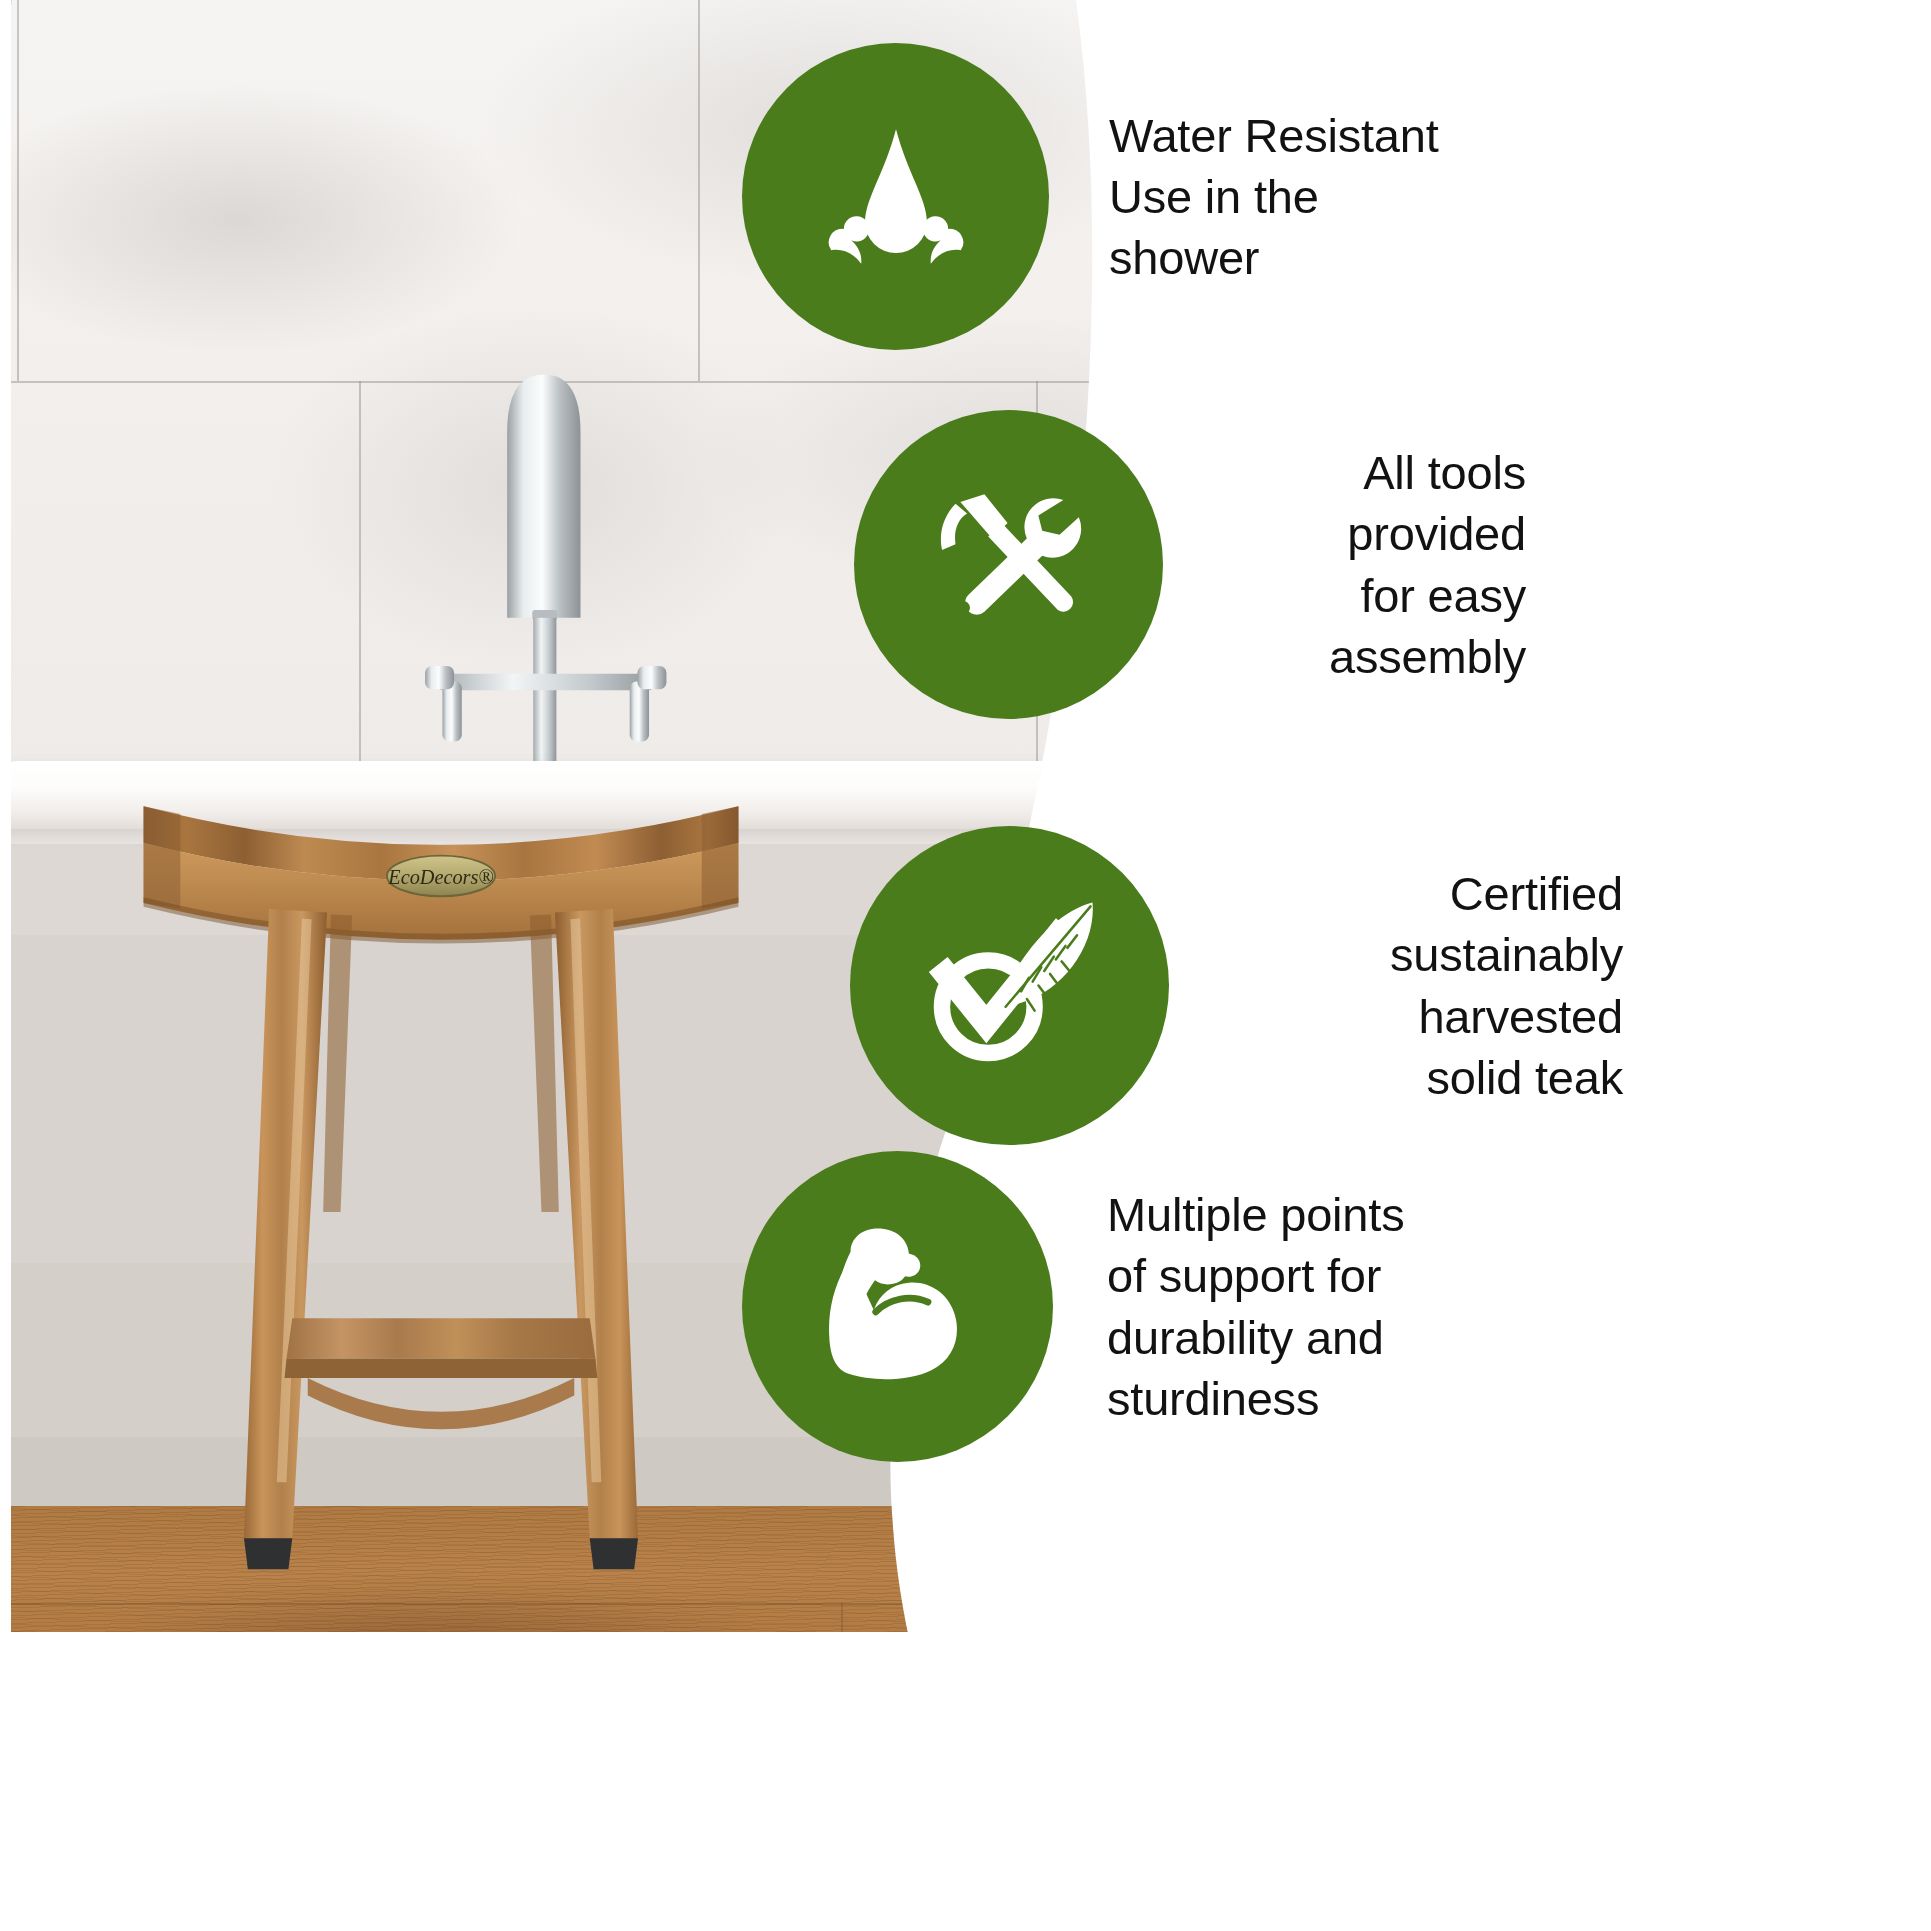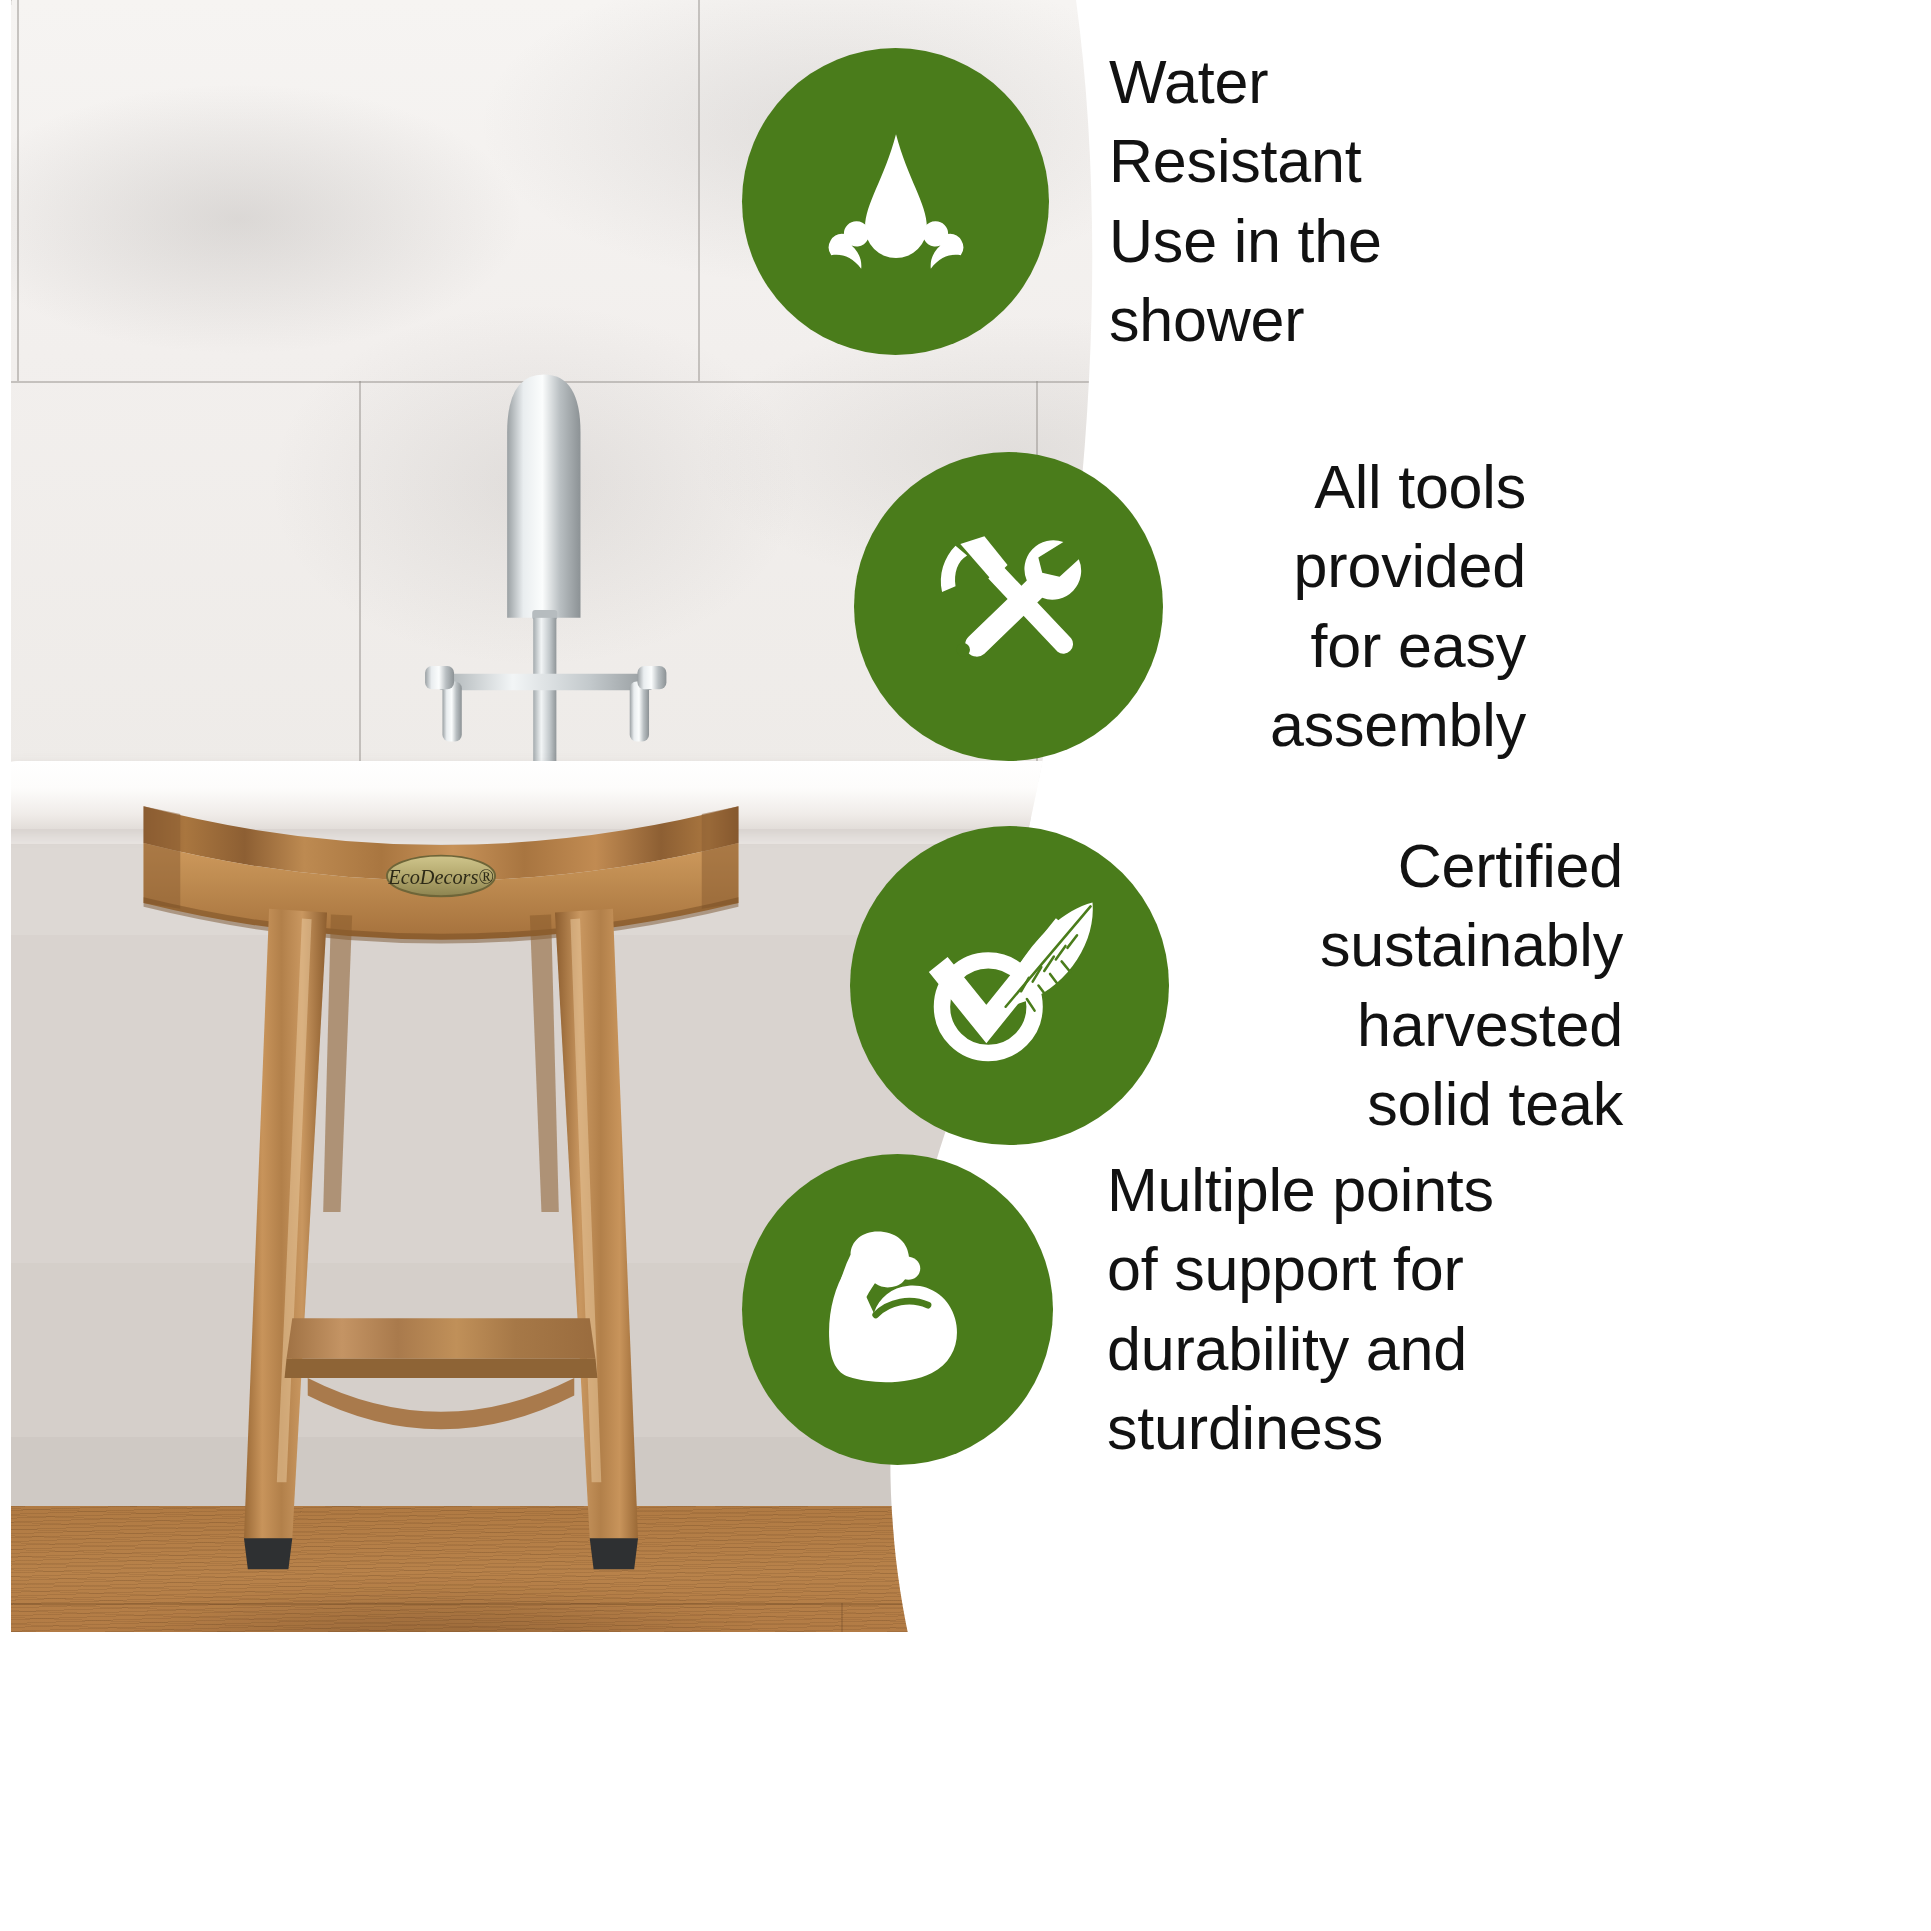--- a/index.html
+++ b/index.html
@@ -87,32 +87,32 @@
   
   .feature{ position:absolute; display:flex; align-items:center; }
   .circle{
     border-radius:50%;
     display:flex; align-items:center; justify-content:center;
     flex:0 0 auto;
   }
   .circle svg{ display:block; }
   .ftext{
     color:#121212;
-    font-size:61px;
+    font-size:47px;
     line-height:1.30;
     letter-spacing:-0.2px;
     white-space:pre-line;
     font-weight:400;
   }
   
   #f1{ left:742px; top:43px; }
   #f1 .circle{ width:307px; height:307px; background:var(--g,#4a7c1b); }
   #f1 .ftext{ margin-left:60px; text-align:left; width:386px; }
   
-  #f2{ left:854px; top:448px; }
+  #f2{ left:854px; top:410px; }
   #f2 .circle{ width:309px; height:309px; background:var(--g,#4a7c1b); }
   #f2 .ftext{ margin-left:44px; text-align:right; width:319px; }
   
   #f3{ left:850px; top:826px;gap:24px; }
   #f3 .circle{ width:319px; height:319px; background:var(--g,#4a7c1b); }
   #f3 .ftext{ margin-left:44px; text-align:right; width:386px; }
   
   #f4{ left:742px; top:1151px; }
   #f4 .circle{ width:311px; height:311px; background:var(--g,#4a7c1b); }
   #f4 .ftext{ margin-left:54px; text-align:left; width:406px; }

